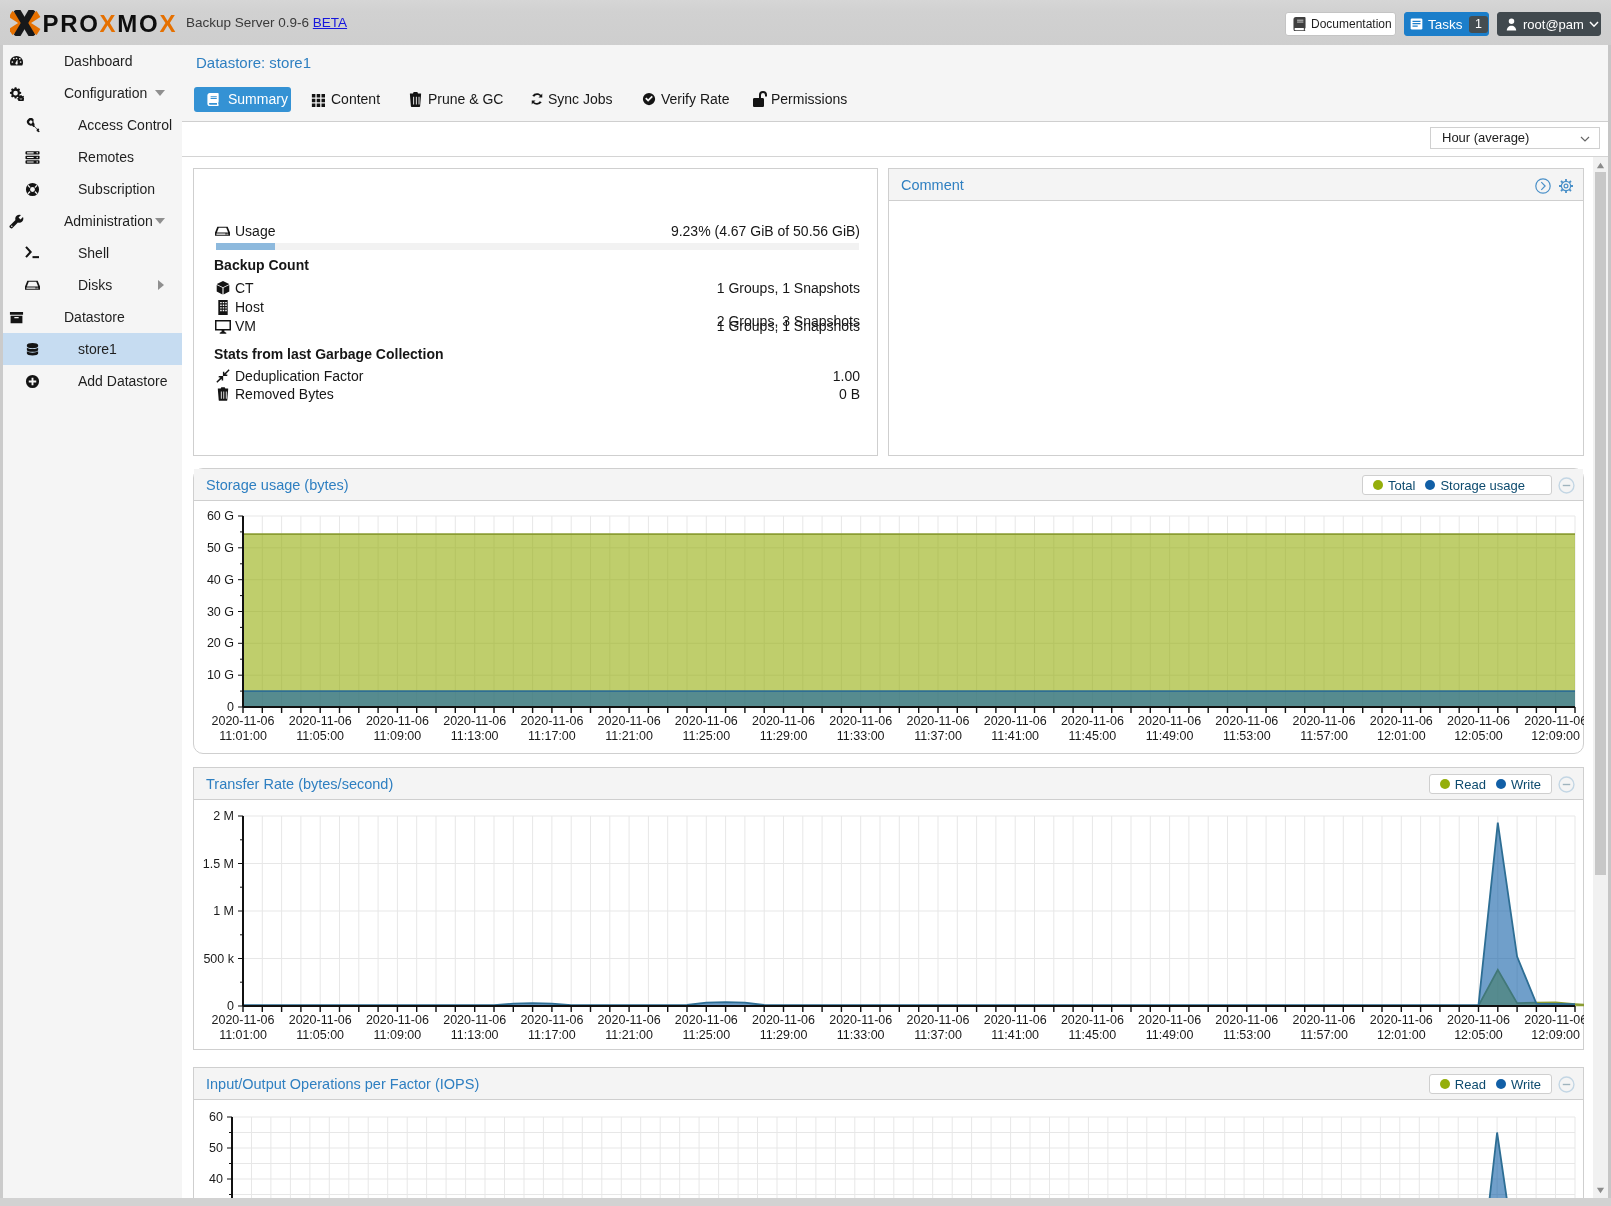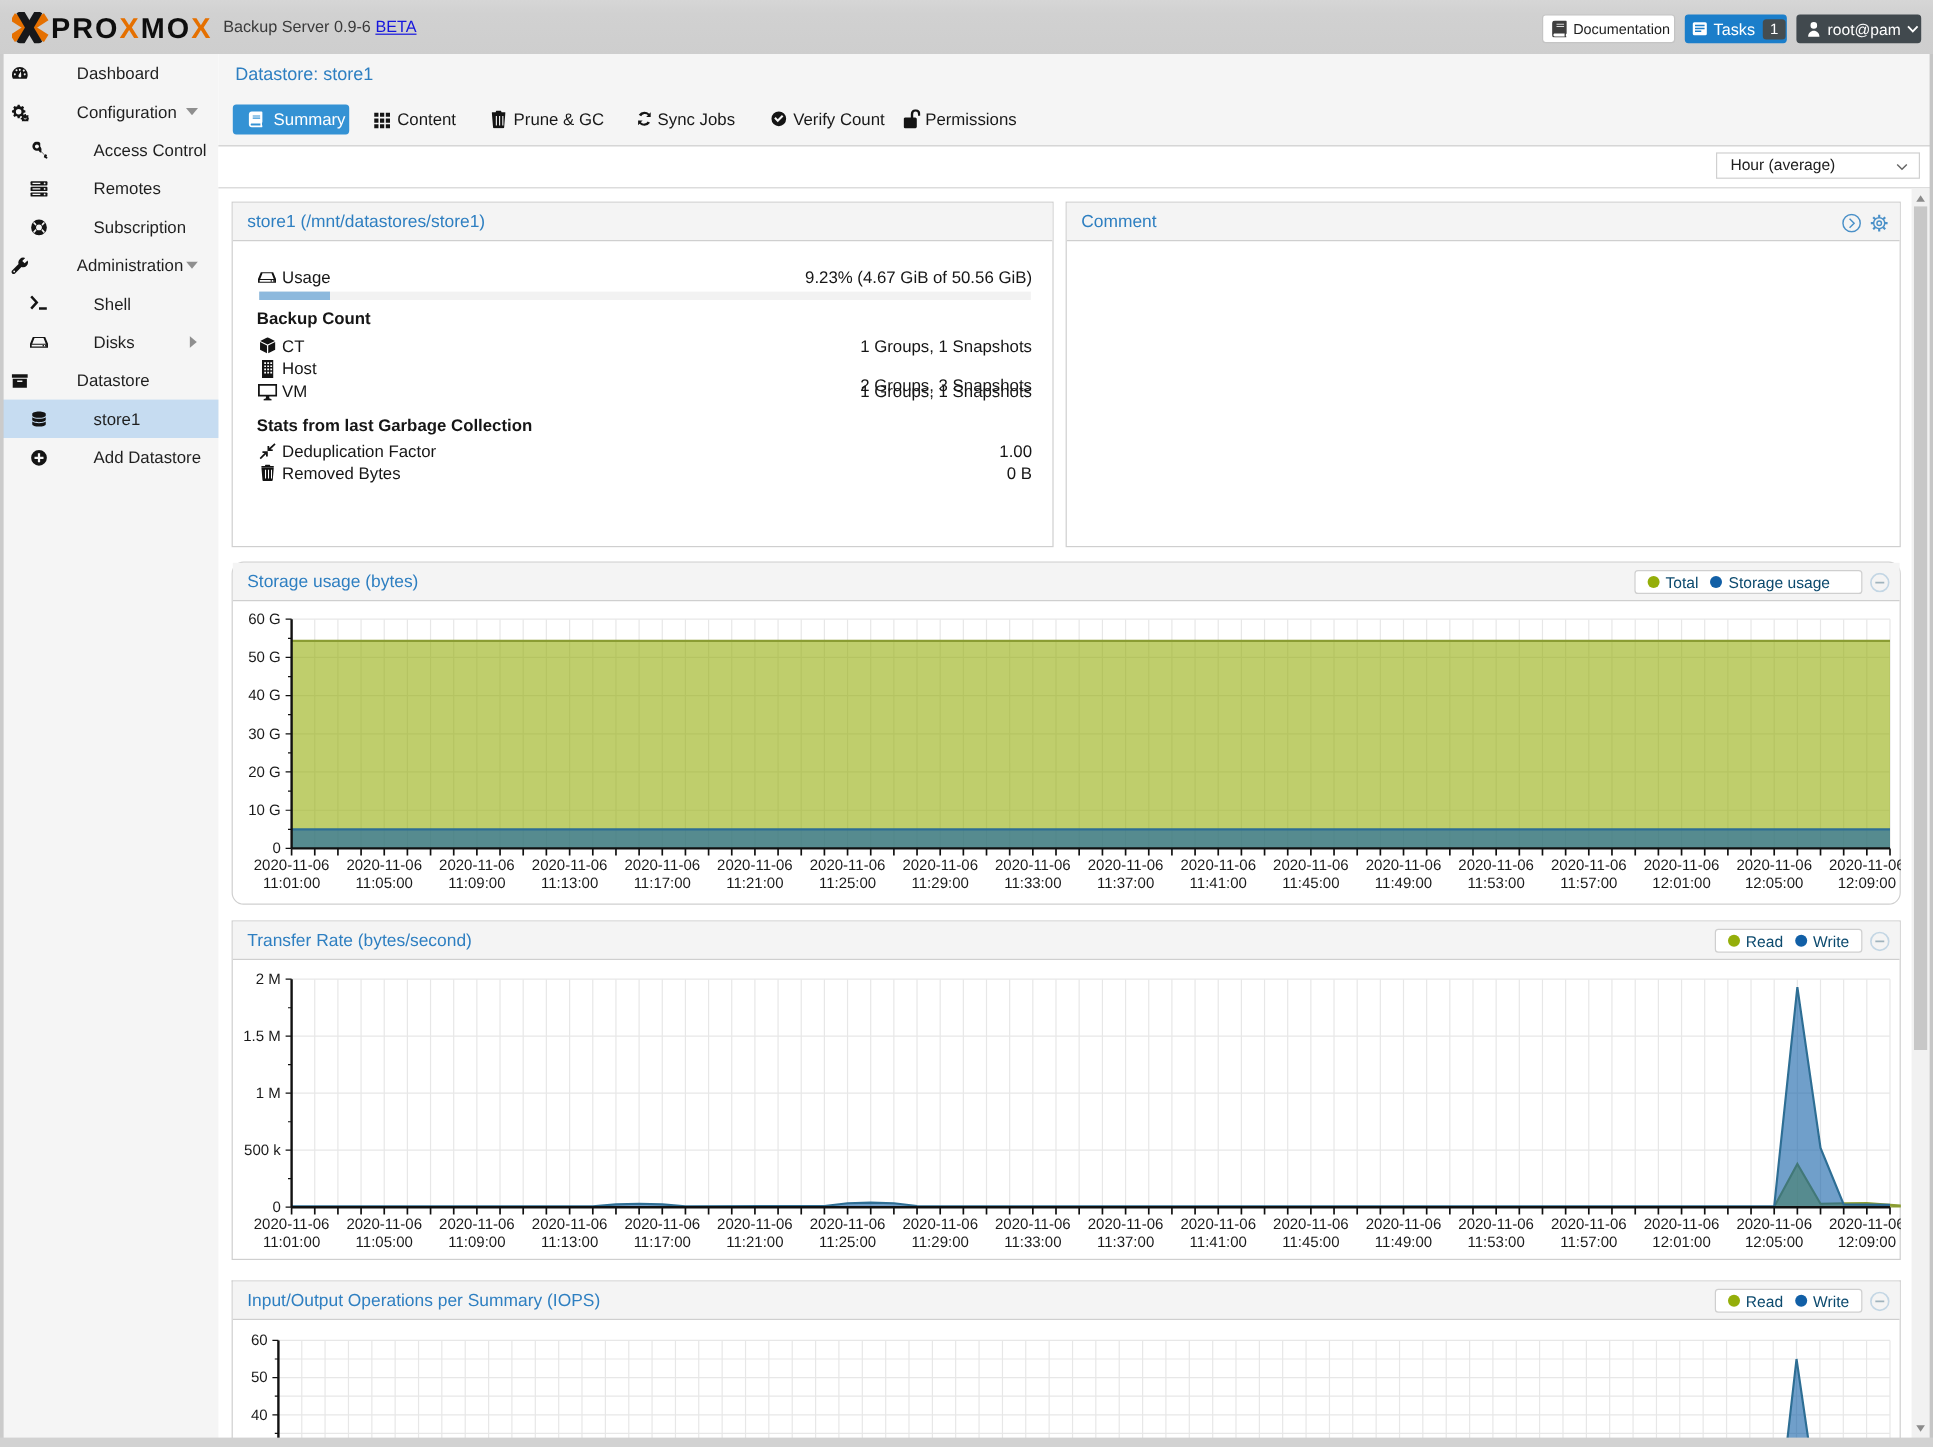--- a/index.html
+++ b/index.html
@@ -205,41 +205,38 @@
   <div class="tab" style="left:530px;">
       <svg style="position:absolute;top:5px" width="14" height="14" viewBox="0 0 16 16">
         <path fill="#141414" d="M13.9 6.3H9.7l1.7-1.7a4.1 4.1 0 0 0-6.5.9L2.6 4.2A6.4 6.4 0 0 1 8 1.4c1.8 0 3.4.7 4.6 1.9L14 1.8v4.5h-.1zM2 9.7h4.3L4.6 11.4a4.1 4.1 0 0 0 6.5-.9l2.3 1.3A6.4 6.4 0 0 1 8 14.6c-1.8 0-3.4-.7-4.6-1.9L2 14.2V9.7z"></path>
       </svg>
       <span style="position:absolute;left:18px;line-height:25px;white-space:nowrap">Sync Jobs</span>
     </div>
   <div class="tab" style="left:642px;">
       <svg style="position:absolute;top:5px" width="14" height="14" viewBox="0 0 16 16">
         <path fill="#141414" d="M8 1a7 7 0 1 0 0 14A7 7 0 0 0 8 1zm-1 10.2L3.6 7.8l1.4-1.4 2 2 4-4 1.4 1.4L7 11.2z"></path>
       </svg>
-      <span style="position:absolute;left:19px;line-height:25px;white-space:nowrap">Verify Count</span>
+      <span style="position:absolute;left:19px;line-height:25px;white-space:nowrap">Verify Rate</span>
     </div>
   <div class="tab" style="left:753px;">
       <svg style="position:absolute;top:4px" width="14" height="16" viewBox="0 0 14 16">
         <path fill="#141414" d="M10 0a4 4 0 0 0-4 4v3H1.3C.6 7 0 7.6 0 8.3v6.4c0 .7.6 1.3 1.3 1.3h8.4c.7 0 1.3-.6 1.3-1.3V8.3C11 7.6 10.4 7 9.7 7H8V4a2 2 0 0 1 4 0v1.5h2V4a4 4 0 0 0-4-4z"></path>
       </svg>
       <span style="position:absolute;left:18px;line-height:25px;white-space:nowrap">Permissions</span>
     </div>
 </div>
 
 <div id="toolbar"></div>
 <div id="combo">Hour (average)
   <svg width="12" height="12" viewBox="0 0 12 12" style="position:absolute;right:8px;top:5px">
       <path d="M2 4 L6 8 L10 4" stroke="#666" stroke-width="1.2" fill="none"></path>
     </svg>
 </div>
 
 <div class="panel" id="p1" style="left:193px;top:168px;width:685px;height:288px;">
-  <div class="phead">
-      <div class="ptitle">store1 (/mnt/datastores/store1)</div>
-    </div>
   <div class="abs" style="left:0;top:33px;right:0;bottom:0;">
     <svg class="abs" style="left:21px;top:22px" width="15" height="15" viewBox="0 0 16 16">
         <path fill="#141414" fill-rule="evenodd" d="M2.5 3h11L16 9v3.5H0V9l2.5-6zM1.5 10v1.5h13V10h-13zm9.7.2h1.2v1.1h-1.2v-1.1zm2.2 0h1.2v1.1h-1.2v-1.1zM2 9h12l-2-5H4L2 9z"></path>
       </svg>
     <div class="rowlbl" style="left:41px;top:21px;">Usage</div>
     <div class="rowval" style="top:21px;right:17px;">9.23% (4.67 GiB of 50.56 GiB)</div>
     <div class="abs" style="left:22px;top:41px;width:643px;height:7px;background:#f2f2f2;">
         <div style="position:absolute;left:0;top:0;width:59px;height:7px;background:#8db9dd;"></div>
       </div>
     <div class="rowlbl bold" style="left:20px;top:55px;">Backup Count</div>
@@ -418,21 +415,21 @@
 <text x="1284.5" y="223" text-anchor="middle" font-size="12.5" fill="#1a1a1a">2020-11-06</text>
 <text x="1284.5" y="238" text-anchor="middle" font-size="12.5" fill="#1a1a1a">12:05:00</text>
 <text x="1361.7" y="223" text-anchor="middle" font-size="12.5" fill="#1a1a1a">2020-11-06</text>
 <text x="1361.7" y="238" text-anchor="middle" font-size="12.5" fill="#1a1a1a">12:09:00</text>
 </svg>
     </div>
 </div>
 
 <div class="panel" id="p5" style="left:193px;top:1067px;width:1391px;height:139px;border-bottom:none;">
   <div class="phead">
-      <div class="ptitle">Input/Output Operations per Summary (IOPS)</div>
+      <div class="ptitle">Input/Output Operations per Factor (IOPS)</div>
     <div class="legend" style="right:31px;"><span class="dot" style="background:#94ae0a"></span>Read<span class="dot" style="background:#115fa6"></span><span style="margin-right:10px">Write</span></div>
     <svg style="position:absolute;right:8px;top:8px" width="17" height="17" viewBox="0 0 16 16">
         <circle cx="8" cy="8" r="7" fill="none" stroke="#c3d6e4" stroke-width="1.3"></circle>
         <path d="M4.5 8 h7" stroke="#9fb3bd" stroke-width="1.3"></path>
       </svg>
   </div>
   <div id="chart3" style="position:absolute;left:0;top:33px;right:0;bottom:0;">
       <svg width="1390" height="106" viewBox="0 0 1390 106" style="position:absolute;left:0;top:0">
 <path d="M38 16V202 M57.5 16V202 M76.9 16V202 M96.4 16V202 M115.9 16V202 M135.3 16V202 M154.8 16V202 M174.2 16V202 M193.7 16V202 M213.2 16V202 M232.6 16V202 M252.1 16V202 M271.6 16V202 M291 16V202 M310.5 16V202 M330 16V202 M349.4 16V202 M368.9 16V202 M388.3 16V202 M407.8 16V202 M427.3 16V202 M446.7 16V202 M466.2 16V202 M485.7 16V202 M505.1 16V202 M524.6 16V202 M544.1 16V202 M563.5 16V202 M583 16V202 M602.4 16V202 M621.9 16V202 M641.4 16V202 M660.8 16V202 M680.3 16V202 M699.8 16V202 M719.2 16V202 M738.7 16V202 M758.2 16V202 M777.6 16V202 M797.1 16V202 M816.6 16V202 M836 16V202 M855.5 16V202 M874.9 16V202 M894.4 16V202 M913.9 16V202 M933.3 16V202 M952.8 16V202 M972.3 16V202 M991.7 16V202 M1011.2 16V202 M1030.7 16V202 M1050.1 16V202 M1069.6 16V202 M1089 16V202 M1108.5 16V202 M1128 16V202 M1147.4 16V202 M1166.9 16V202 M1186.4 16V202 M1205.8 16V202 M1225.3 16V202 M1244.8 16V202 M1264.2 16V202 M1283.7 16V202 M1303.1 16V202 M1322.6 16V202 M1342.1 16V202 M1361.5 16V202 M1381 16V202" stroke="#e7e7e7" stroke-width="1" fill="none"></path>
 <path d="M38 16H1381 M38 47H1381 M38 78H1381 M38 31.5H1381 M38 62.5H1381 M38 93.5H1381 M38 109H1381" stroke="#e7e7e7" stroke-width="1" fill="none"></path>

